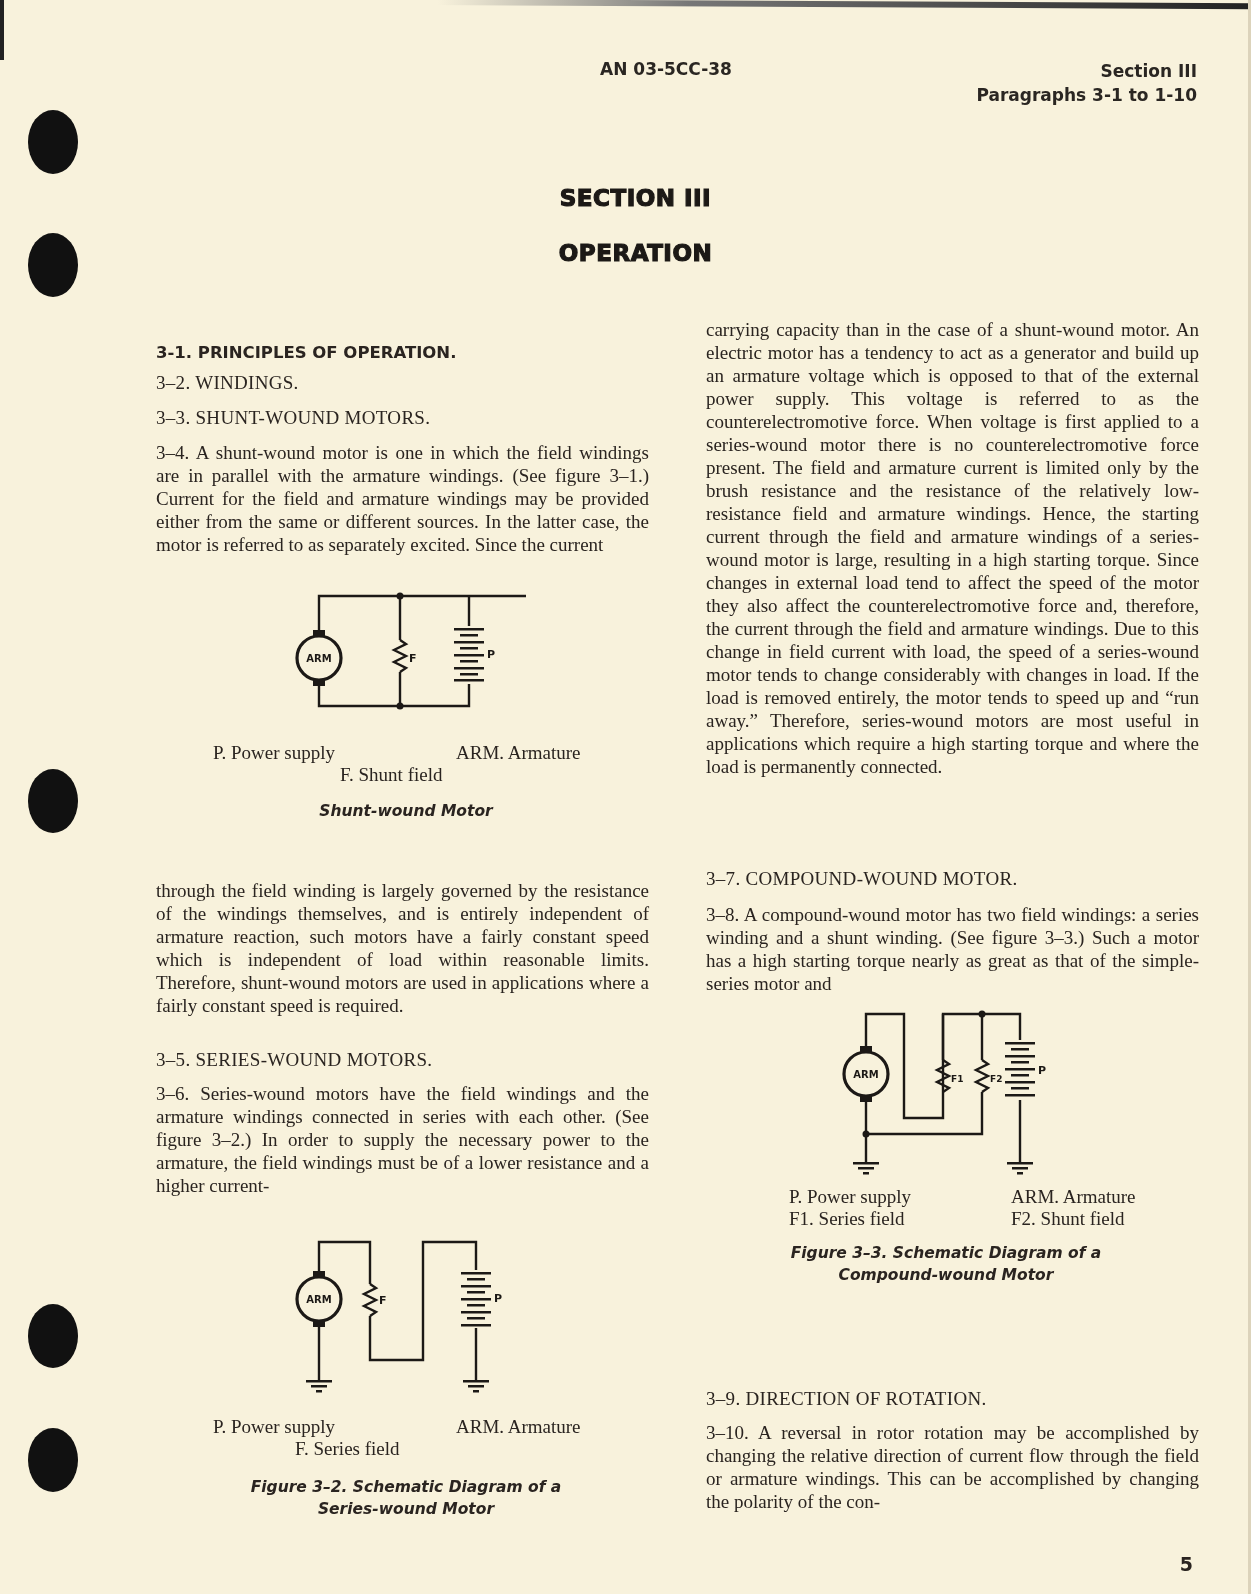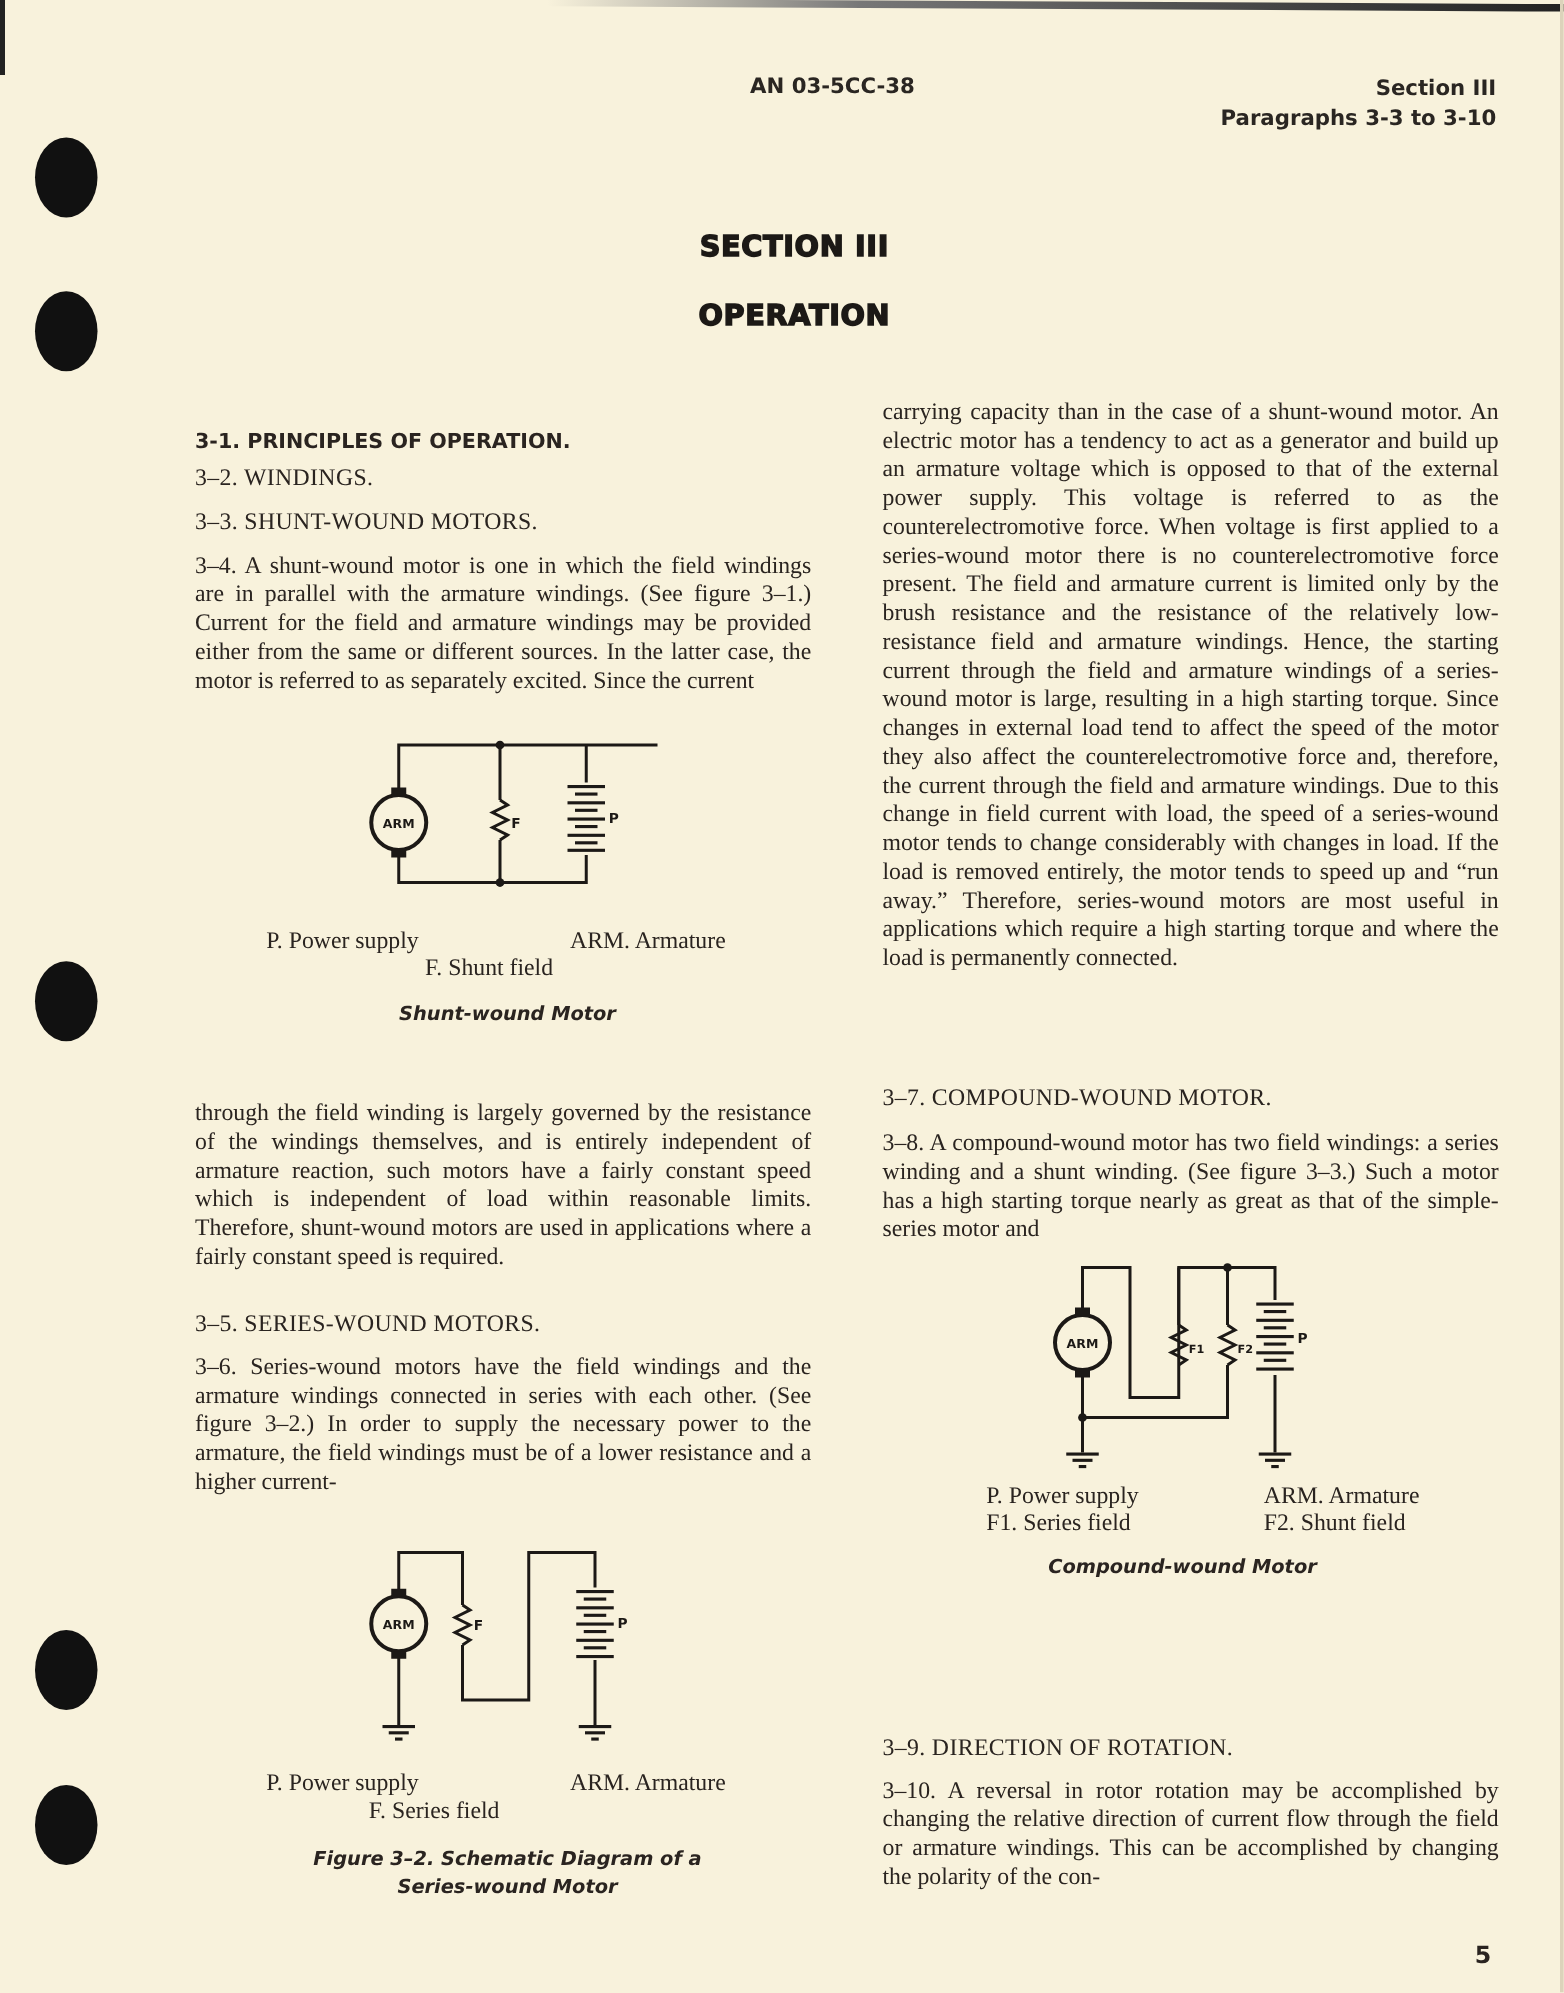--- a/index.html
+++ b/index.html
@@ -68,21 +68,21 @@
 
 <div class="hole" style="top:110px"></div>
 <div class="hole" style="top:233px"></div>
 <div class="hole" style="top:769px"></div>
 <div class="hole" style="top:1304px"></div>
 <div class="hole" style="top:1428px"></div>
 
 <div class="hdr-left">AN 03-5CC-38</div>
 <div class="hdr-right">
   <div>Section III</div>
-  <div>Paragraphs 3-3 to 3-10</div>
+  <div>Paragraphs 3-1 to 1-10</div>
 </div>
 
 <div class="sec-title sec-1">SECTION III</div>
 <div class="sec-title sec-2">OPERATION</div>
 
 <div class="col colL" style="top:0; height:1594px;">
   <p class="head-bold" style="top:341px">3-1. PRINCIPLES OF OPERATION.</p>
   <p class="head" style="top:371px">3–2. WINDINGS.</p>
   <p class="head" style="top:406px">3–3. SHUNT-WOUND MOTORS.</p>
   <div class="block" style="top:441px">
@@ -220,20 +220,21 @@
       <text x="115" y="82" font-size="9">F1</text>
       <text x="154" y="82" font-size="9">F2</text>
       <text x="202" y="74" font-size="11">P</text>
     </g>
   </svg>
   <div class="legend" style="top:1186px; left:83px;">P. Power supply</div>
   <div class="legend" style="top:1186px; left:305px;">ARM. Armature</div>
   <div class="legend" style="top:1208px; left:83px;">F1. Series field</div>
   <div class="legend" style="top:1208px; left:305px;">F2. Shunt field</div>
   <div class="caption" style="top:1242px; left:40px; width:400px;">
+    <div>Figure 3–3.  Schematic Diagram of a</div>
     <div>Compound-wound Motor</div>
   </div>
 
   <p class="head" style="top:1387px">3–9. DIRECTION OF ROTATION.</p>
   <div class="block" style="top:1421px">
     <p class="p">3–10. A reversal in rotor rotation may be accomplished by changing the relative direction of current flow through the field or armature windings. This can be accomplished by changing the polarity of the con-</p>
   </div>
 </div>
 
 <div class="pagenum">5</div>

